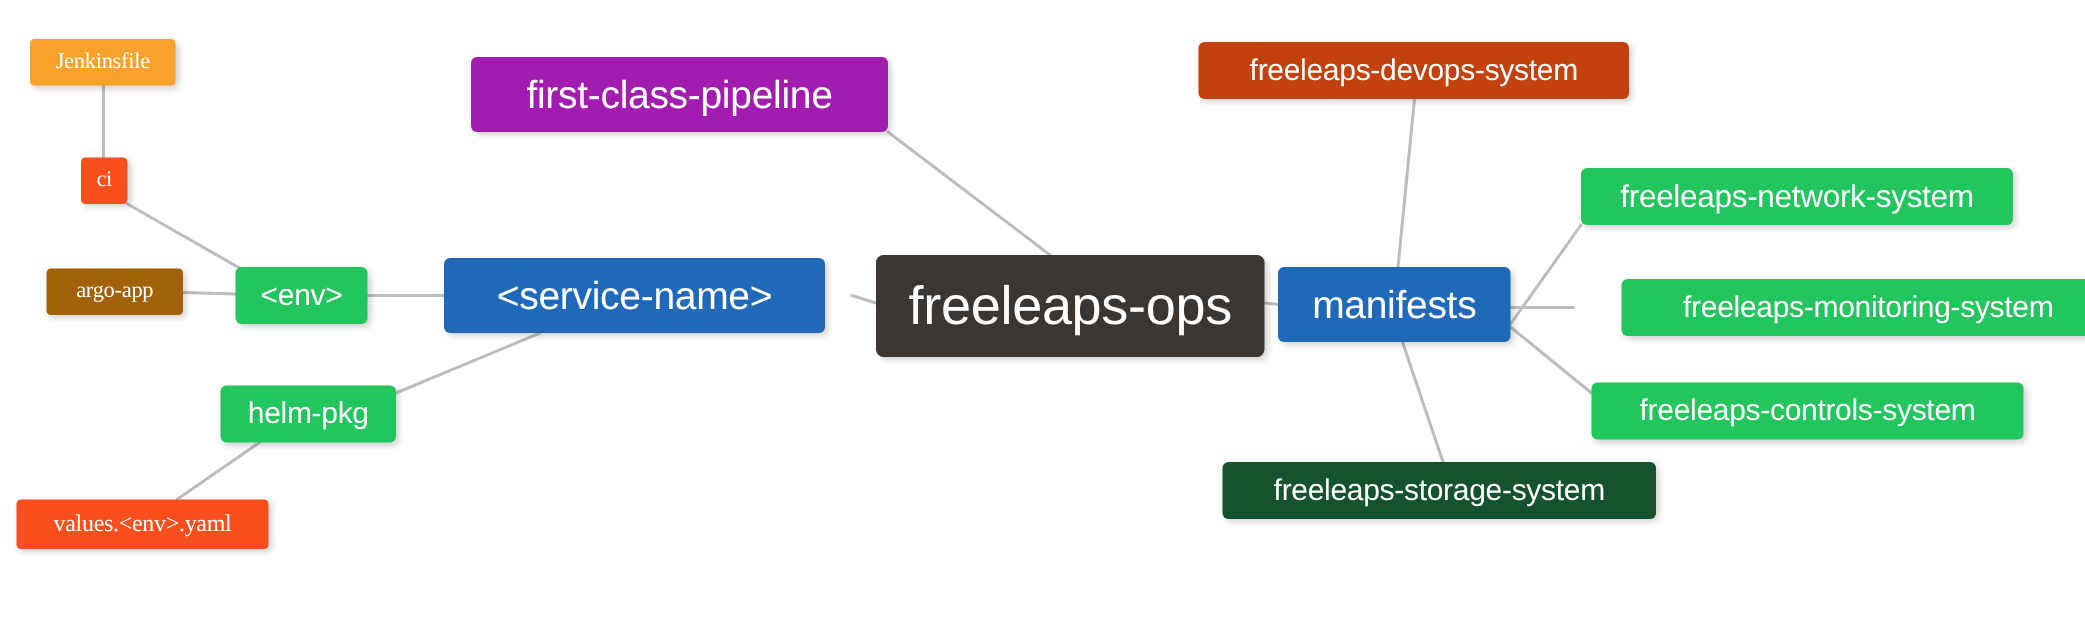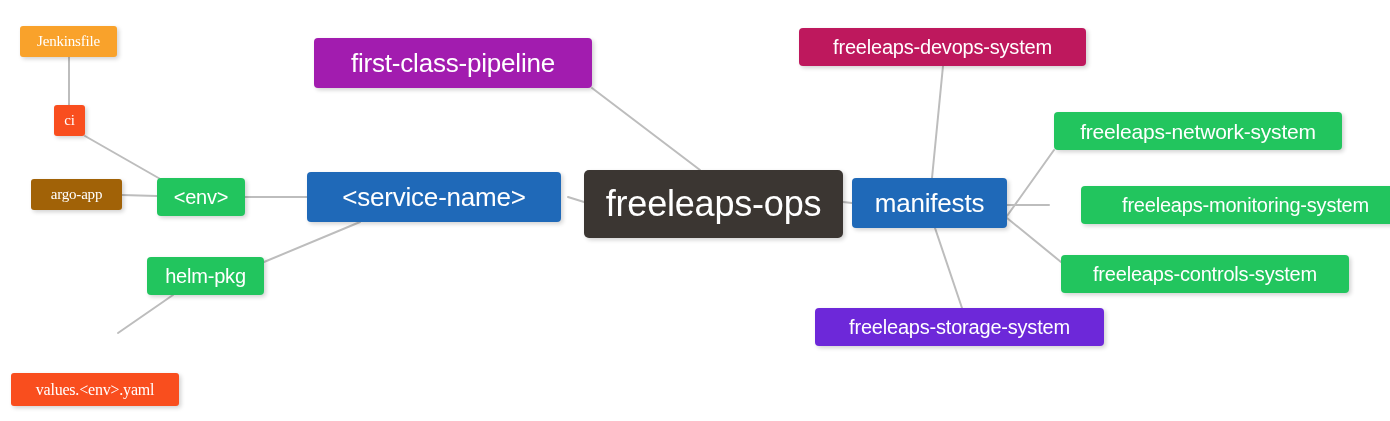--- a/index.html
+++ b/index.html
@@ -69,27 +69,27 @@
       <line x1="118" y1="333" x2="173" y2="295" stroke="#bdbdbd" stroke-width="2" stroke-linecap="round"></line>
       <line x1="932" y1="178" x2="943" y2="66" stroke="#bdbdbd" stroke-width="2" stroke-linecap="round"></line>
       <line x1="1007" y1="216" x2="1054" y2="150" stroke="#bdbdbd" stroke-width="2" stroke-linecap="round"></line>
       <line x1="1007" y1="205" x2="1049" y2="205" stroke="#bdbdbd" stroke-width="2" stroke-linecap="round"></line>
       <line x1="1007" y1="218" x2="1061" y2="262" stroke="#bdbdbd" stroke-width="2" stroke-linecap="round"></line>
       <line x1="935" y1="228" x2="962" y2="308" stroke="#bdbdbd" stroke-width="2" stroke-linecap="round"></line>
     </svg>
   <div id="node-layer">
       <div class="node root" style="left: 584px; top: 170px; width: 259px; height: 68px; background: rgb(59, 54, 50); font-size: 36px;">freeleaps-ops</div>
       <div class="node lvl1" style="left: 314px; top: 38px; width: 278px; height: 50px; background: #a21caf; font-size: 26px;">first-class-pipeline</div>
-      <div class="node lvl1" style="left: 307px; top: 172px; width: 254px; height: 50px; background: rgb(31, 105, 184); font-size: 26px;">&lt;service-name&gt;</div>
+      <div class="node lvl1" style="left: 296px; top: 172px; width: 254px; height: 50px; background: rgb(31, 105, 184); font-size: 26px;">&lt;service-name&gt;</div>
       <div class="node lvl1" style="left: 852px; top: 178px; width: 155px; height: 50px; background: rgb(31, 105, 184); font-size: 26px;">manifests</div>
       <div class="node lvl2" style="left: 157px; top: 178px; width: 88px; height: 38px; background: rgb(34, 197, 94); font-size: 20px;">&lt;env&gt;</div>
       <div class="node lvl2" style="left: 147px; top: 257px; width: 117px; height: 38px; background: rgb(34, 197, 94); font-size: 20px;">helm-pkg</div>
       <div class="node lvl3" style="left: 20px; top: 26px; width: 97px; height: 31px; background: rgb(249, 162, 43); font-size: 15px;">Jenkinsfile</div>
       <div class="node lvl3" style="left: 54px; top: 105px; width: 31px; height: 31px; background: rgb(249, 78, 30); font-size: 15px;">ci</div>
       <div class="node lvl3" style="left: 31px; top: 179px; width: 91px; height: 31px; background: #a16207; font-size: 15px;">argo-app</div>
-      <div class="node lvl3" style="left: 11px; top: 333px; width: 168px; height: 33px; background: rgb(249, 78, 30); font-size: 16px; margin-top: 40px;">values.&lt;env&gt;.yaml</div>
-      <div class="node lvl2" style="left: 799px; top: 28px; width: 287px; height: 38px; background: #be185d; font-size: 20px;">freeleaps-devops-system</div>
+      <div class="node lvl3" style="left: 11px; top: 333px; width: 168px; height: 33px; background: rgb(249, 78, 30); font-size: 16px;">values.&lt;env&gt;.yaml</div>
+      <div class="node lvl2" style="left: 799px; top: 28px; width: 287px; height: 38px; background: #c2410c; font-size: 20px;">freeleaps-devops-system</div>
       <div class="node lvl2" style="left: 1054px; top: 112px; width: 288px; height: 38px; background: rgb(34, 197, 94); font-size: 21px;">freeleaps-network-system</div>
       <div class="node lvl2" style="left: 1049px; top: 186px; width: 329px; height: 38px; background: rgb(34, 197, 94); font-size: 20px; margin-left: 32px;">freeleaps-monitoring-system</div>
       <div class="node lvl2" style="left: 1061px; top: 255px; width: 288px; height: 38px; background: rgb(34, 197, 94); font-size: 20px;">freeleaps-controls-system</div>
-      <div class="node lvl2" style="left: 815px; top: 308px; width: 289px; height: 38px; background: #6d28d9; font-size: 20px;">freeleaps-storage-system</div>
+      <div class="node lvl2" style="left: 815px; top: 308px; width: 289px; height: 38px; background: #14532d; font-size: 20px;">freeleaps-storage-system</div>
     </div>
 </div>
 
 </body></html>

